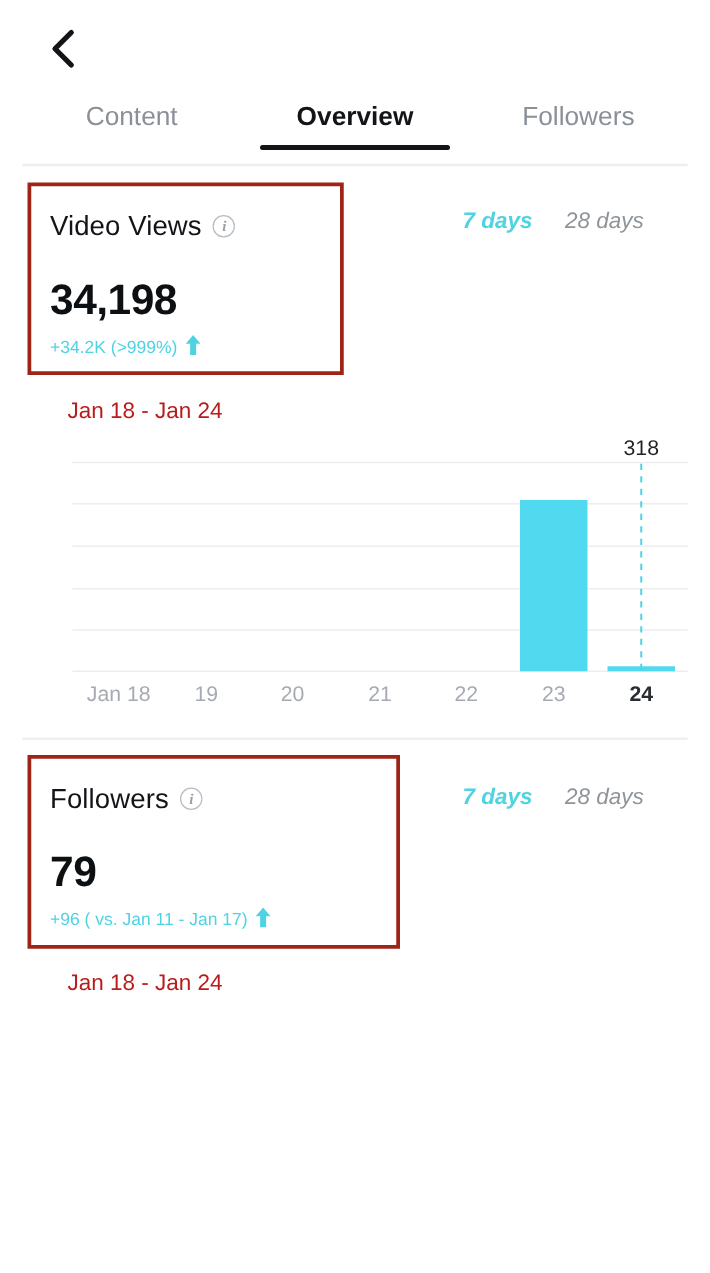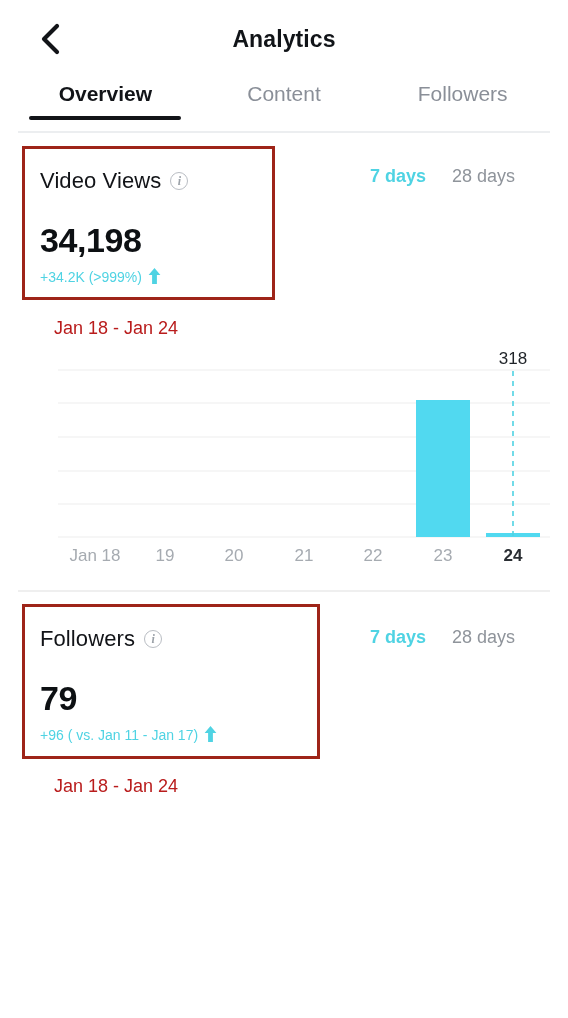--- a/index.html
+++ b/index.html
@@ -72,21 +72,21 @@
   .metric-delta {
     margin-top: 11px; font-size: 14px; color: #4fd3e3;
     display: flex; align-items: center; gap: 6px; line-height: 1;
   }
   .arrow-up { display: inline-block; }
 
   
   .range {
     position: absolute; display: flex; gap: 26px; font-size: 18px;
   }
-  .range .opt { color: #8f949b; cursor: pointer; }
+  .range .opt { color: #8f949b; cursor: pointer; font-style: italic; }
   .range .opt.sel { color: #4fd3e3; font-weight: 600; }
 
   
   .daterange {
     position: absolute; left: 54px; font-size: 18px; color: #b91c1c;
   }
 
   
   .chart { position: absolute; left: 0; width: 568px; margin-left: 20px; }
   .chart svg { display: block; }
@@ -118,26 +118,25 @@
 <div class="screen">
 
   <div class="navbar">
     <div class="back-btn">
       <span>
         <svg width="24" height="34" viewBox="0 0 24 34">
           <path d="M19 4 L6 17 L19 30" fill="none" stroke="#121418" stroke-width="4.2" stroke-linecap="round" stroke-linejoin="round"></path>
         </svg>
       </span>
     </div>
-    <div class="nav-title">Analytics</div>
   </div>
 
   <div class="tabs">
+    <div class="tab">Content</div>
     <div class="tab active">Overview</div>
-    <div class="tab">Content</div>
     <div class="tab">Followers</div>
   </div>
   <div class="tabs-rule"></div>
 
   <div class="metric" style="top:168px">
     <div class="metric-head">
       <span class="metric-title">Video Views</span>
       <span class="info-icon">i</span>
     </div>
     <div class="metric-value">34,198</div>

